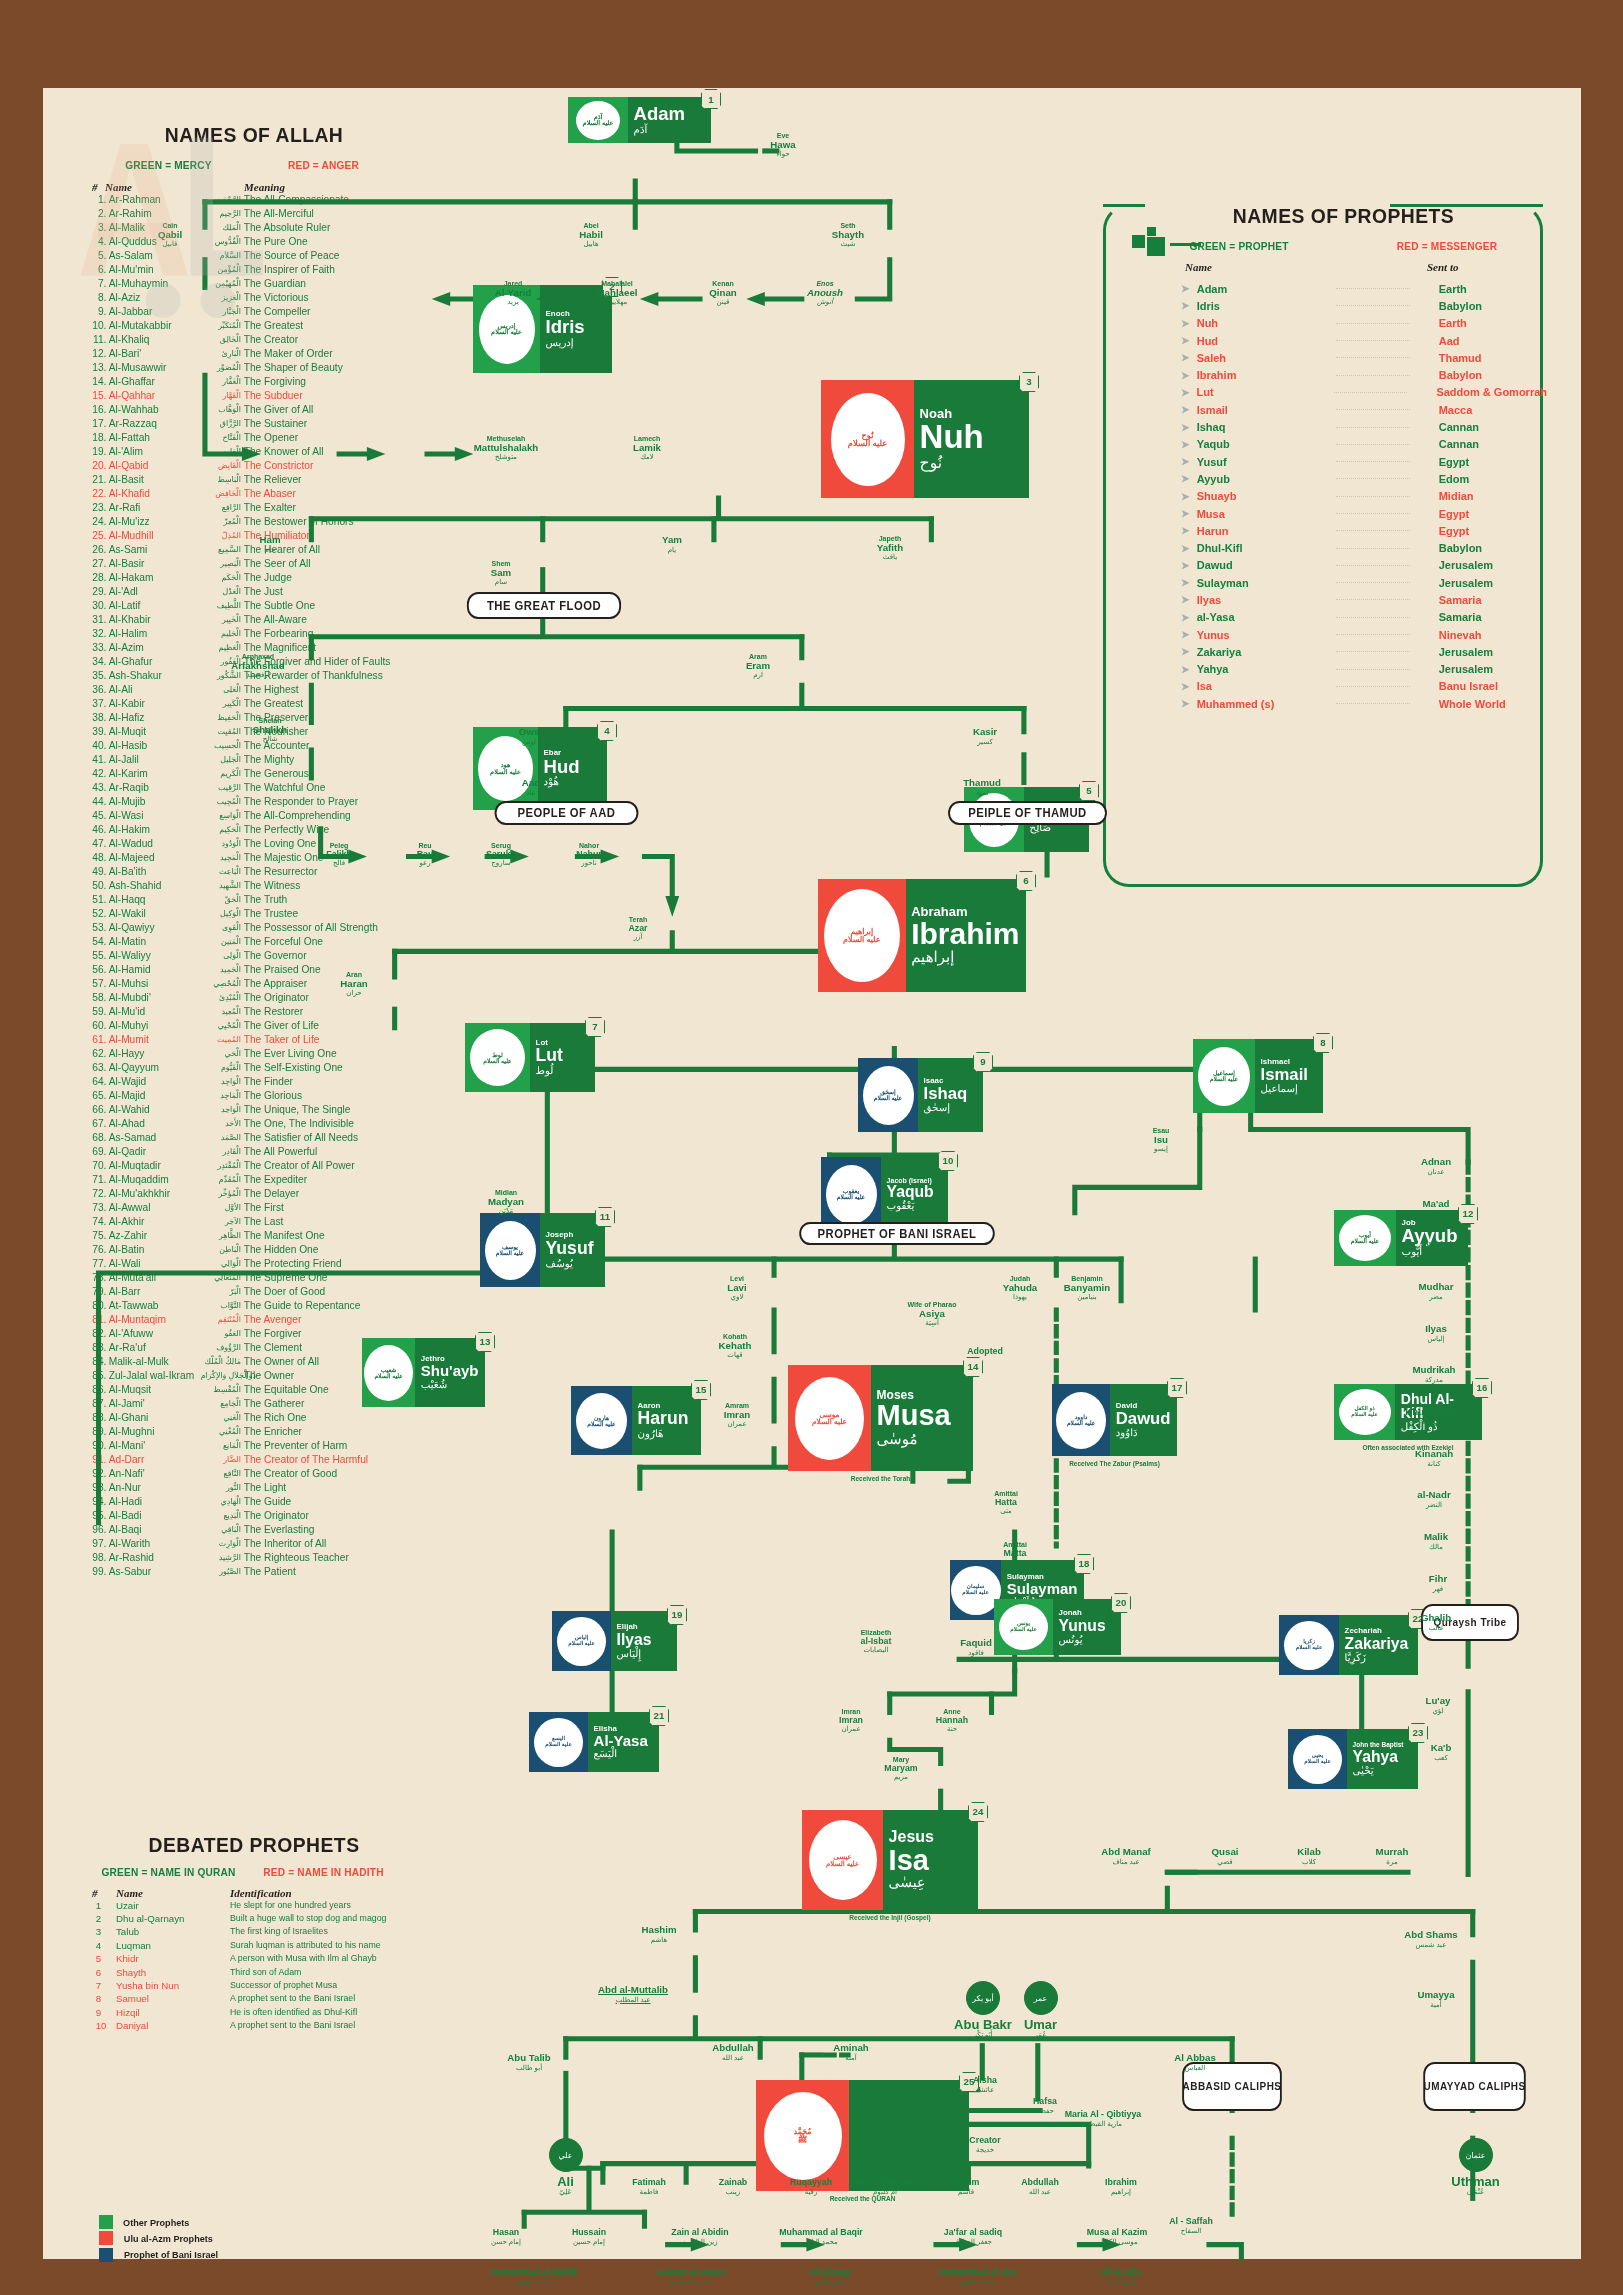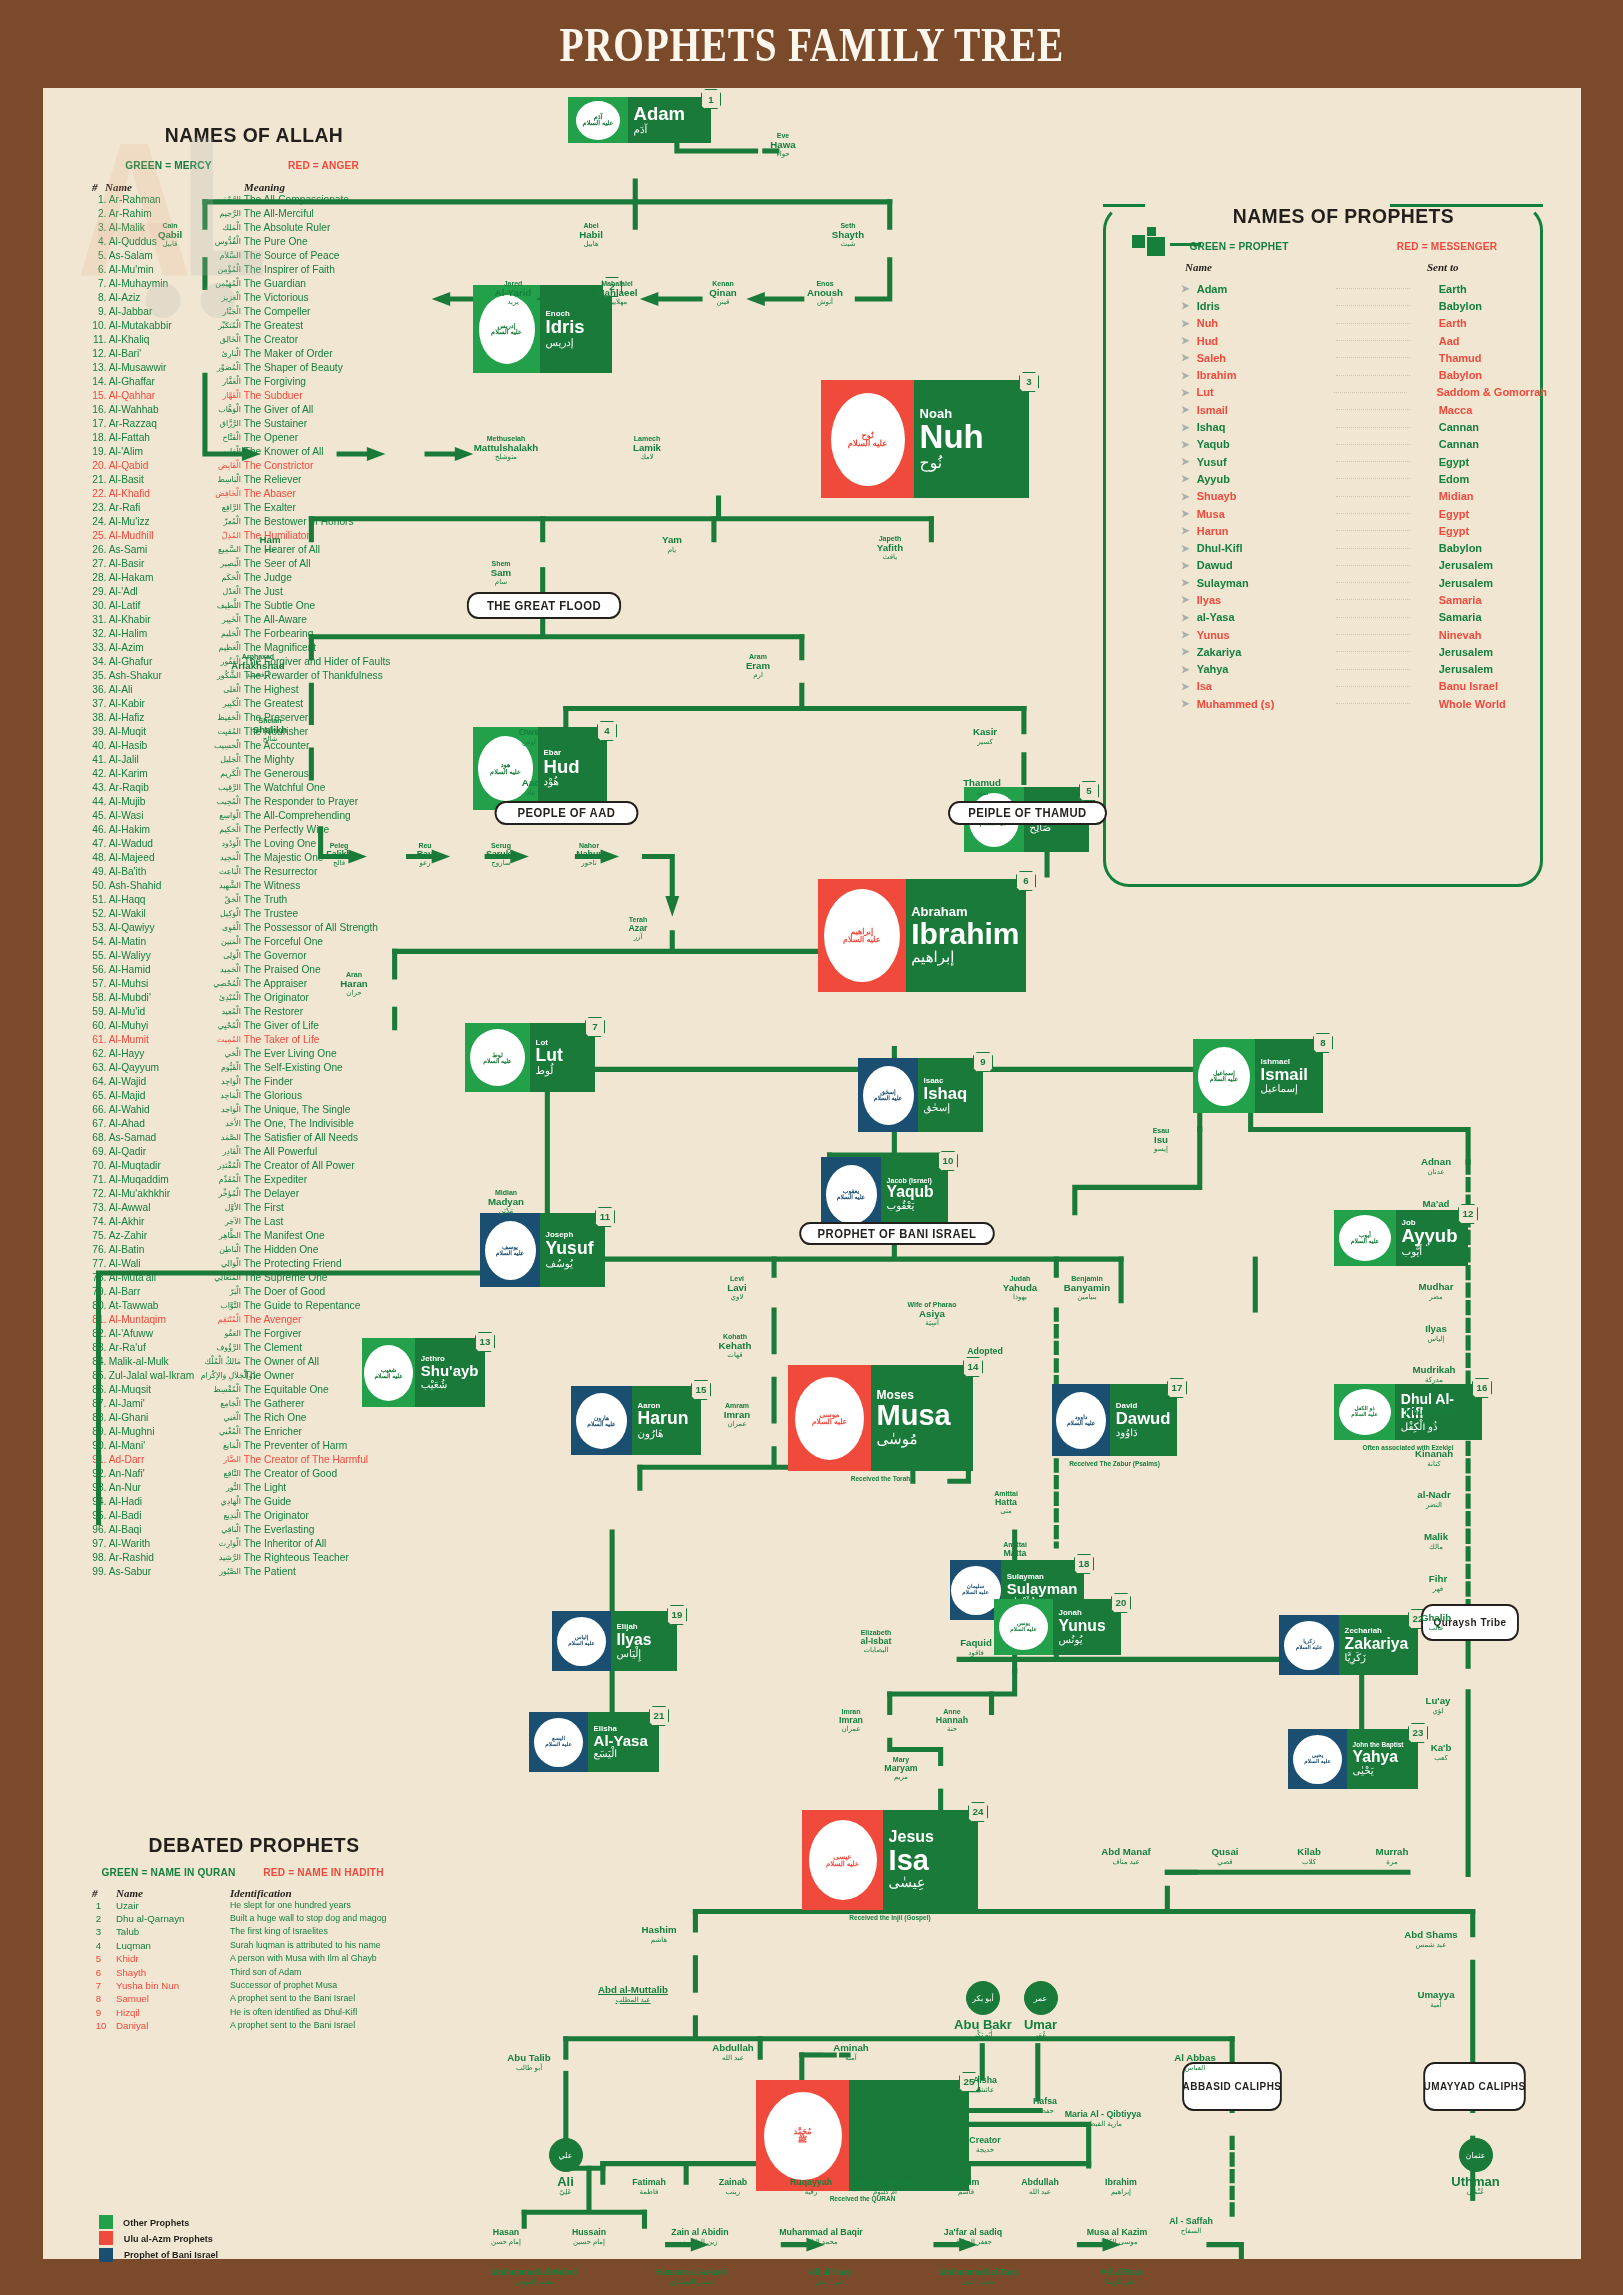--- a/index.html
+++ b/index.html
@@ -207,23 +207,20 @@
     position: absolute; left: 662px; top: 1009px;
     width: 250px; height: 250px; opacity: .32;
     pointer-events: none;
   }
 </style>
 </head>
 <body>
 
 <div id="poster">
 
-  <div class="header-band">
-    <div class="poster-title">PROPHETS FAMILY TREE</div>
-  </div>
 
   <div class="canvas">
 
     <div id="names-allah">
       <div class="sect-title">NAMES OF ALLAH</div>
       <div class="hdr-row">
         <div class="sect-legend g lbl-green">GREEN = MERCY</div>
         <div class="sect-legend r lbl-red">RED = ANGER</div>
       </div>
       <div class="allah-colhead">
@@ -1575,21 +1572,21 @@
           <div class="node sm" style="left: 548px; top: 134px; transform: translateX(-50%);">
             <span class="alt">Abel</span>
             <span class="nm">Habil</span>
             <span class="ar">هابيل</span>
           </div>
           <div class="node sm" style="left: 805px; top: 134px; transform: translateX(-50%);">
             <span class="alt">Seth</span>
             <span class="nm">Shayth</span>
             <span class="ar">شيث</span>
           </div>
-          <div class="node sm" style="left: 782px; top: 192px; transform: translateX(-50%);">
+          <div class="node sm" style="left: 782px; top: 192px; transform: translateX(-50%); font-style: italic;">
             <span class="alt">Enos</span>
             <span class="nm">Anoush</span>
             <span class="ar">أنوش</span>
           </div>
           <div class="node sm" style="left: 680px; top: 192px; transform: translateX(-50%);">
             <span class="alt">Kenan</span>
             <span class="nm">Qinan</span>
             <span class="ar">قينن</span>
           </div>
           <div class="node sm" style="left: 574px; top: 192px; transform: translateX(-50%);">

